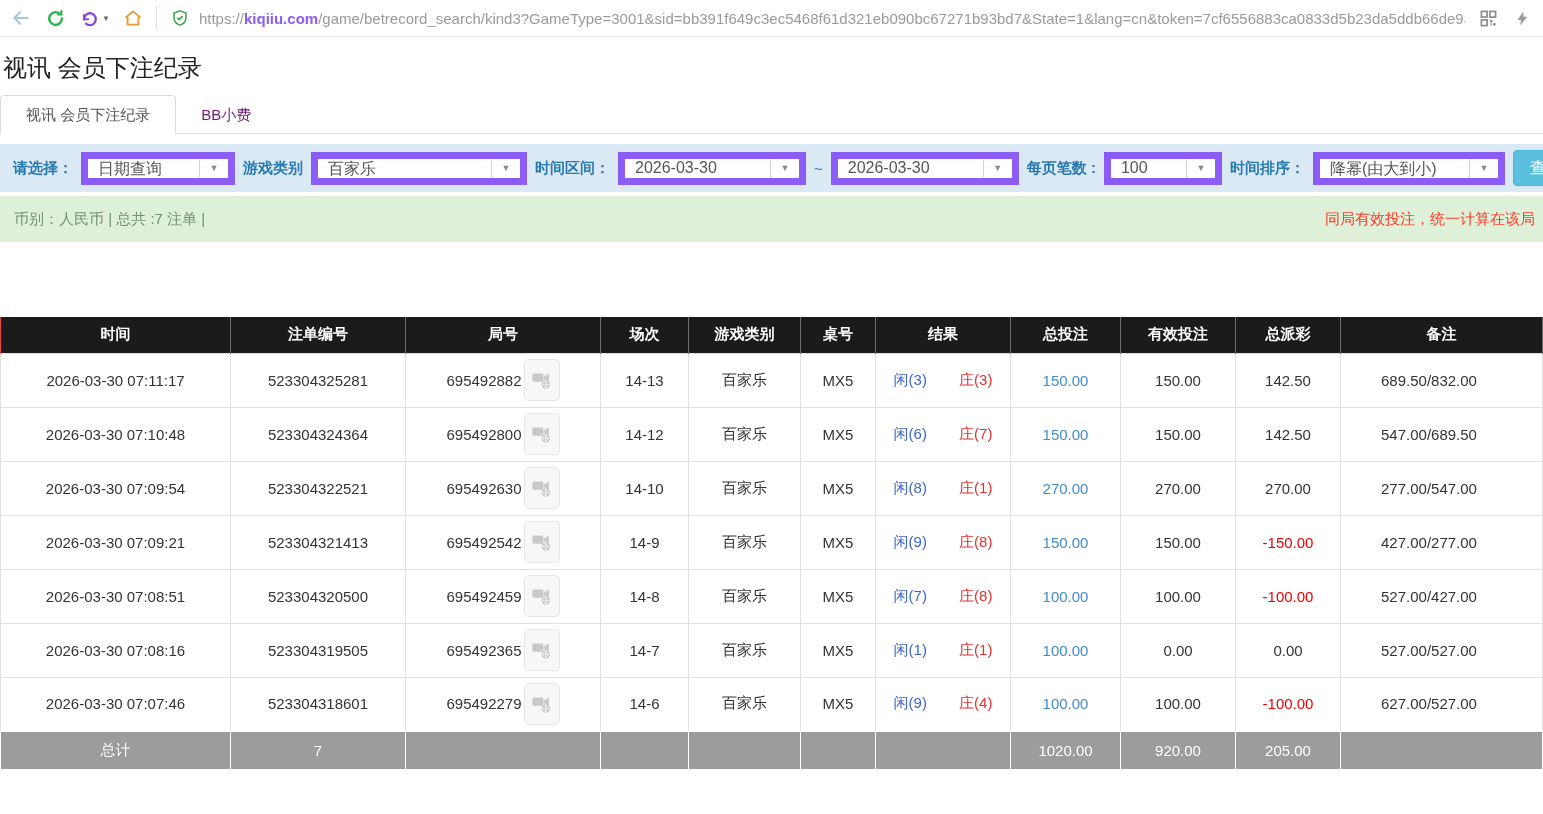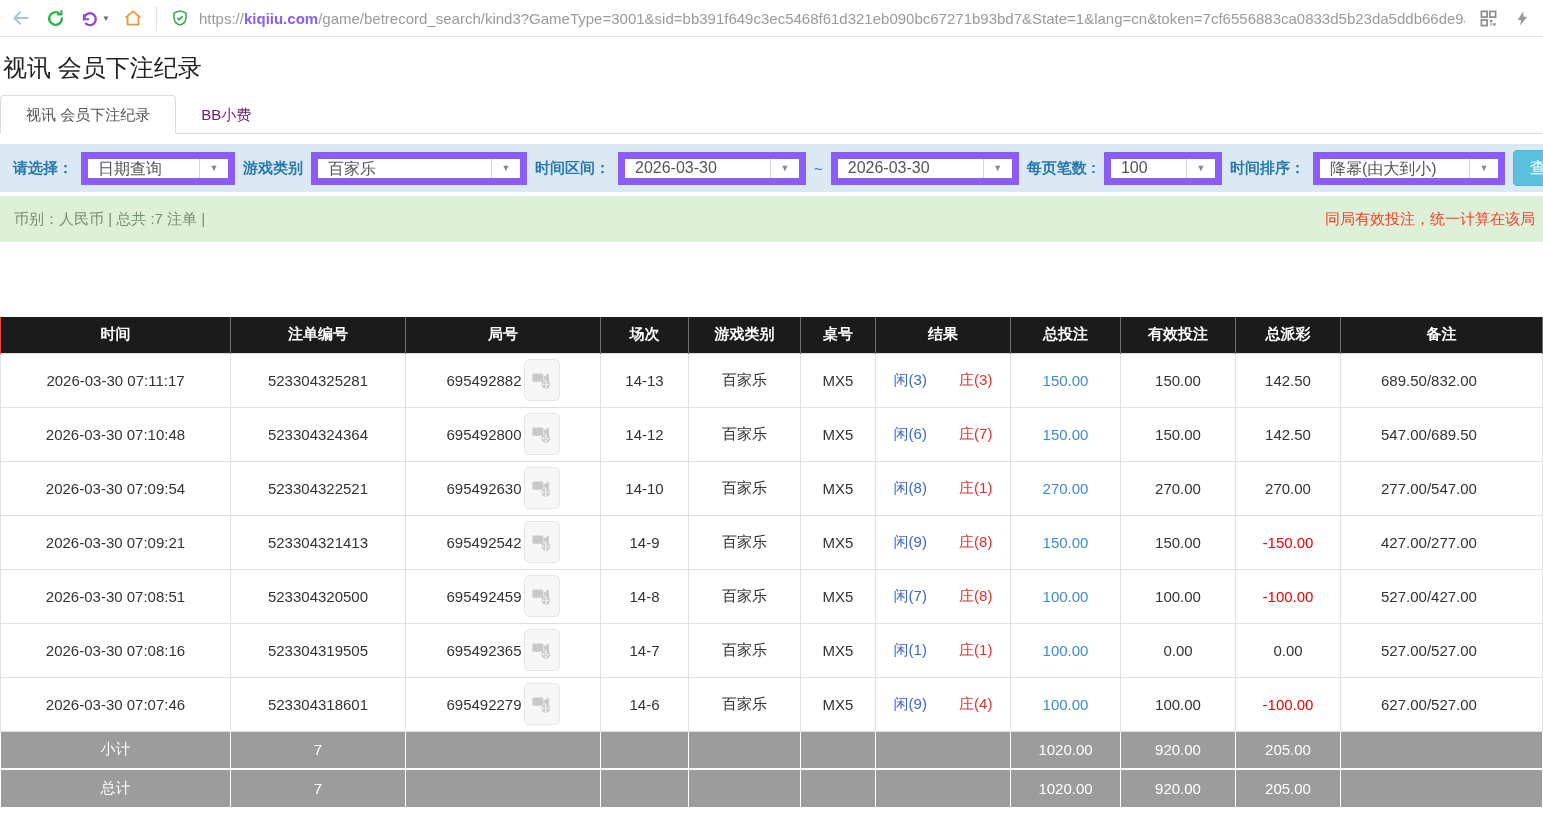--- a/index.html
+++ b/index.html
@@ -465,33 +465,20 @@
       <span class="res-player">闲(9)</span>
       <span class="res-banker">庄(4)</span>
     </td>
     <td class="totalbet">100.00</td>
     <td>100.00</td>
     <td class="neg">-100.00</td>
     <td class="remark">627.00/527.00</td>
   </tr>
 </tbody>
   <tfoot>
-    <tr>
-      <td>小计</td>
-      <td>7</td>
-      <td></td>
-        <td></td>
-        <td></td>
-      <td></td>
-        <td></td>
-      <td>1020.00</td>
-      <td>920.00</td>
-      <td>205.00</td>
-      <td></td>
-    </tr>
     <tr class="grand">
       <td>总计</td>
       <td>7</td>
       <td></td>
         <td></td>
         <td></td>
       <td></td>
         <td></td>
       <td>1020.00</td>
       <td>920.00</td>

